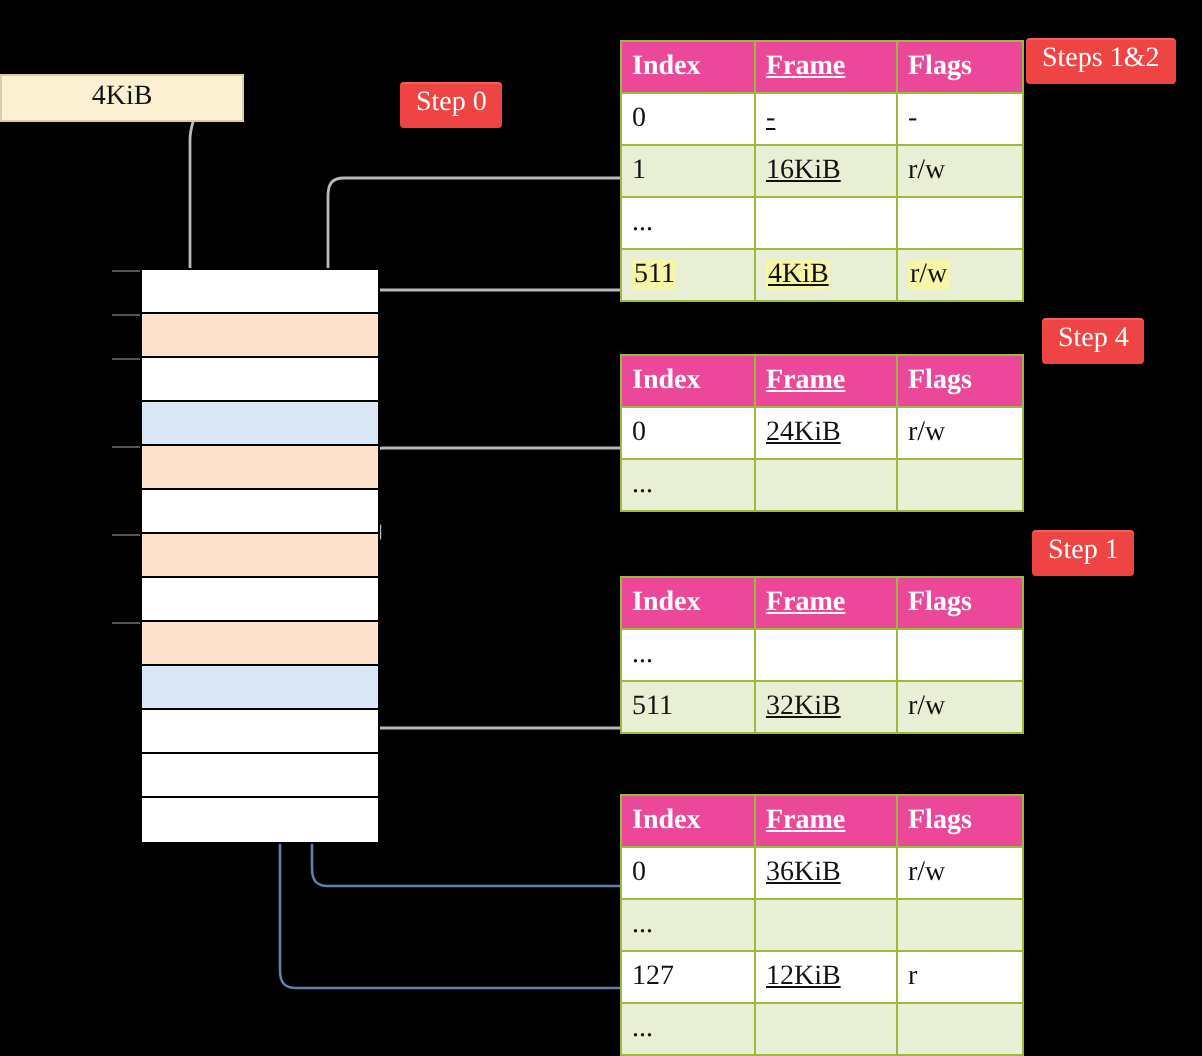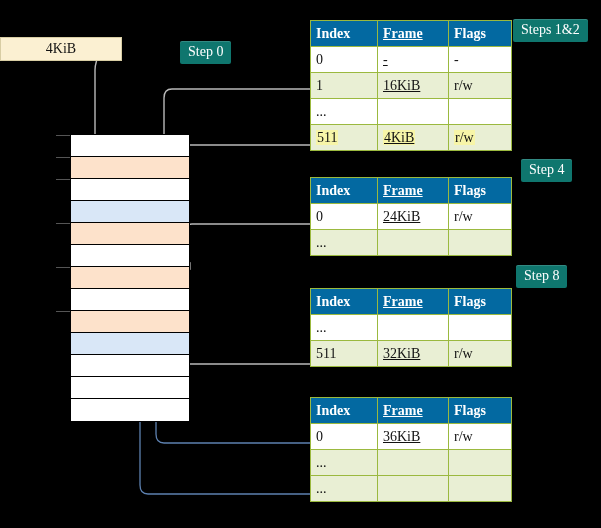--- a/index.html
+++ b/index.html
@@ -2,38 +2,38 @@
 <html><head>
 <meta charset="utf-8">
 <style>
   html,body{margin:0;padding:0;background:#000;}
   body{width:601px;height:528px;position:relative;overflow:hidden;
        font-family:"Liberation Serif","DejaVu Serif",serif;}
   .layer{position:absolute;left:0;top:0;width:601px;height:528px;}
   svg.layer{pointer-events:none;}
 
   
-  .badge{position:absolute;background:#0f766e;color:#fff;
+  .badge{position:absolute;background:#ef4444;color:#fff;
          font-family:"Liberation Serif","DejaVu Serif",serif;
          font-size:14px;line-height:1;padding:4px 8px 5px 8px;
          border-radius:2px;white-space:nowrap;
          box-shadow:0 1px 0 rgba(255,255,255,.15) inset;}
 
   
   .srcbox{position:absolute;background:#fbf0d2;border:1px solid #d8cda4;
           color:#111;font-size:14px;display:flex;align-items:center;
           justify-content:center;}
 
   
   .ptable{position:absolute;border:1px solid #8aa62e;border-collapse:collapse;
           background:#fff;table-layout:fixed;}
   .ptable td,.ptable th{border:1px solid #9bb93f;padding:1px 5px;
           font-size:14px;color:#111;height:23px;text-align:left;
           overflow:hidden;white-space:nowrap;}
-  .ptable th{background:#0369a1;color:#fff;font-weight:bold;
+  .ptable th{background:#ec4899;color:#fff;font-weight:bold;
           border-color:#9bb93f;}
   .ptable tr.alt td{background:#e9efd4;}
   .ptable tr.plain td{background:#ffffff;}
   .hl{background:#f7f5a8;padding:0 1px;}
   .col-i{width:56px;}
   .col-f{width:60px;text-decoration:underline;}
   .col-g{width:52px;margin-left:44px;}
 
   
   .memcol{position:absolute;border:1px solid #000;background:#fff;box-sizing:border-box;}
@@ -201,27 +201,32 @@
         <tr class="plain">
           <td class="col-i">0</td>
           <td class="col-f">36KiB</td>
           <td class="col-g">r/w</td>
         </tr>
         <tr class="alt">
           <td class="col-i">...</td>
           <td class="col-f"></td>
           <td class="col-g"></td>
         </tr>
+        <tr class="plain">
+          <td class="col-i">127</td>
+          <td class="col-f">12KiB</td>
+          <td class="col-g">r</td>
+        </tr>
         <tr class="alt">
           <td class="col-i">...</td>
           <td class="col-f"></td>
           <td class="col-g"></td>
         </tr>
       </tbody>
     </table>
   </div>
 
 <div id="badges">
-    <div class="badge" style="left: 180px; top: 41px;">Step 0</div>
+    <div class="badge" style="left: 200px; top: 41px;">Step 0</div>
     <div class="badge" style="left: 513px; top: 19px;">Steps 1&amp;2</div>
     <div class="badge" style="left: 521px; top: 159px;">Step 4</div>
-    <div class="badge" style="left: 516px; top: 265px;">Step 8</div>
+    <div class="badge" style="left: 516px; top: 265px;">Step 1</div>
   </div>
 
 </body></html>

